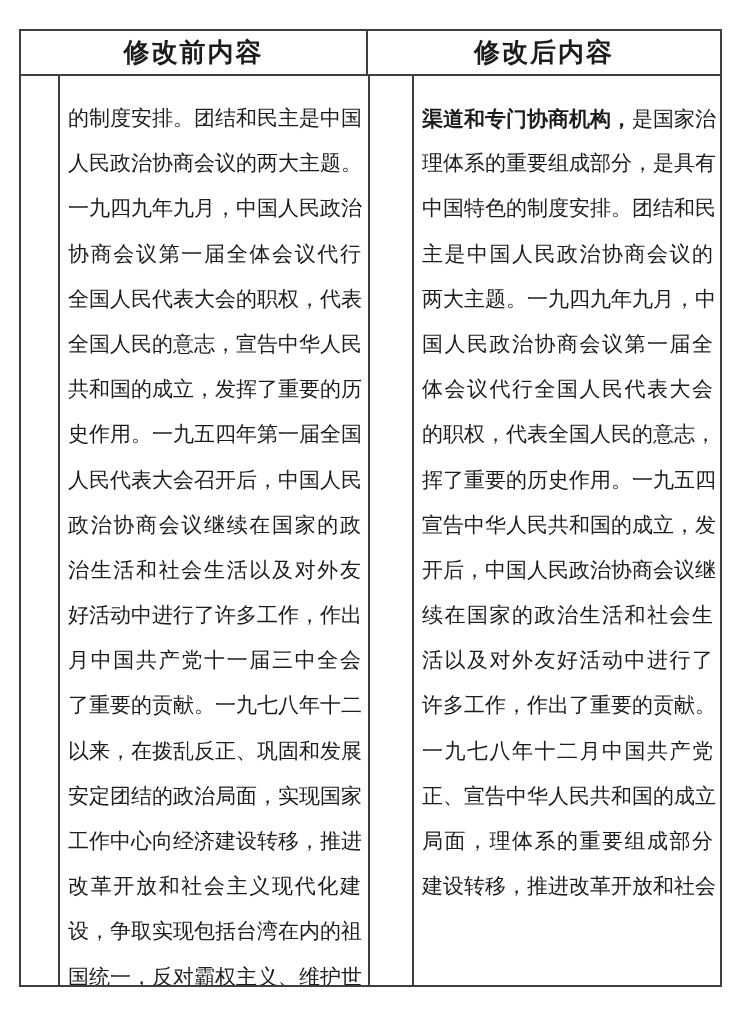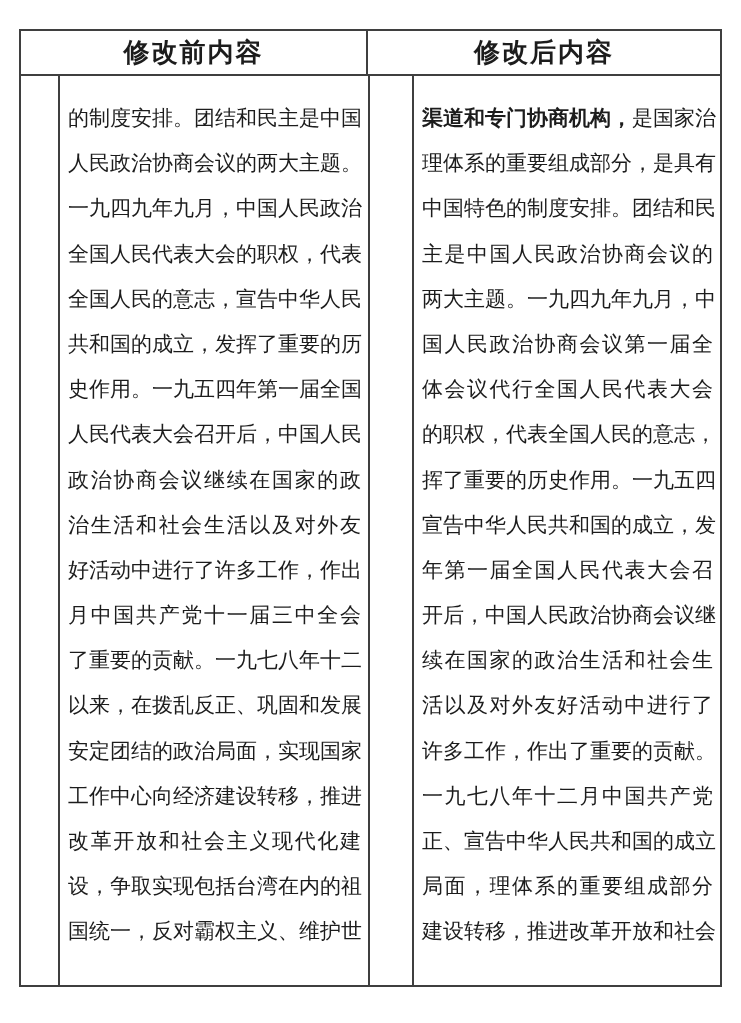--- a/index.html
+++ b/index.html
@@ -71,38 +71,39 @@
   }
   .text-cell.after { flex: 1; }
   .tline {
     text-align: justify;
     text-align-last: justify;
     text-justify: inter-character;
     white-space: nowrap;
     height: 45.2px;
   }
   .lead-bold {
-    font-family: Liberation Serif, serif;
+    font-family: Liberation Sans, sans-serif;
     font-weight: bold;
   }
 </style>
 </head>
 <body>
 
 <div class="rev-table">
   <div class="header-row">
     <div class="header-cell before">修改前内容</div>
     <div class="header-cell after">修改后内容</div>
   </div>
   <div class="body-row">
     <div class="gutter left"></div>
     <div class="text-cell before" id="before-cell">
         <div class="tline">的制度安排。团结和民主是中国</div>
         <div class="tline">人民政治协商会议的两大主题。</div>
         <div class="tline">一九四九年九月，中国人民政治</div>
+        <div class="tline">协商会议第一届全体会议代行</div>
         <div class="tline">全国人民代表大会的职权，代表</div>
         <div class="tline">全国人民的意志，宣告中华人民</div>
         <div class="tline">共和国的成立，发挥了重要的历</div>
         <div class="tline">史作用。一九五四年第一届全国</div>
         <div class="tline">人民代表大会召开后，中国人民</div>
         <div class="tline">政治协商会议继续在国家的政</div>
         <div class="tline">治生活和社会生活以及对外友</div>
         <div class="tline">好活动中进行了许多工作，作出</div>
         <div class="tline">月中国共产党十一届三中全会</div>
         <div class="tline">了重要的贡献。一九七八年十二</div>
@@ -120,21 +121,20 @@
       </div>
     <div class="tline">理体系的重要组成部分，是具有</div>
         <div class="tline">中国特色的制度安排。团结和民</div>
         <div class="tline">主是中国人民政治协商会议的</div>
         <div class="tline">两大主题。一九四九年九月，中</div>
         <div class="tline">国人民政治协商会议第一届全</div>
         <div class="tline">体会议代行全国人民代表大会</div>
         <div class="tline">的职权，代表全国人民的意志，</div>
         <div class="tline">挥了重要的历史作用。一九五四</div>
         <div class="tline">宣告中华人民共和国的成立，发</div>
-        <div class="tline">年第一届全国人民代表大会召</div>
         <div class="tline">开后，中国人民政治协商会议继</div>
         <div class="tline">续在国家的政治生活和社会生</div>
         <div class="tline">活以及对外友好活动中进行了</div>
         <div class="tline">许多工作，作出了重要的贡献。</div>
         <div class="tline">一九七八年十二月中国共产党</div>
         <div class="tline">正、宣告中华人民共和国的成立</div>
         <div class="tline">局面，理体系的重要组成部分</div>
         <div class="tline">建设转移，推进改革开放和社会</div>
       </div>
   </div>

